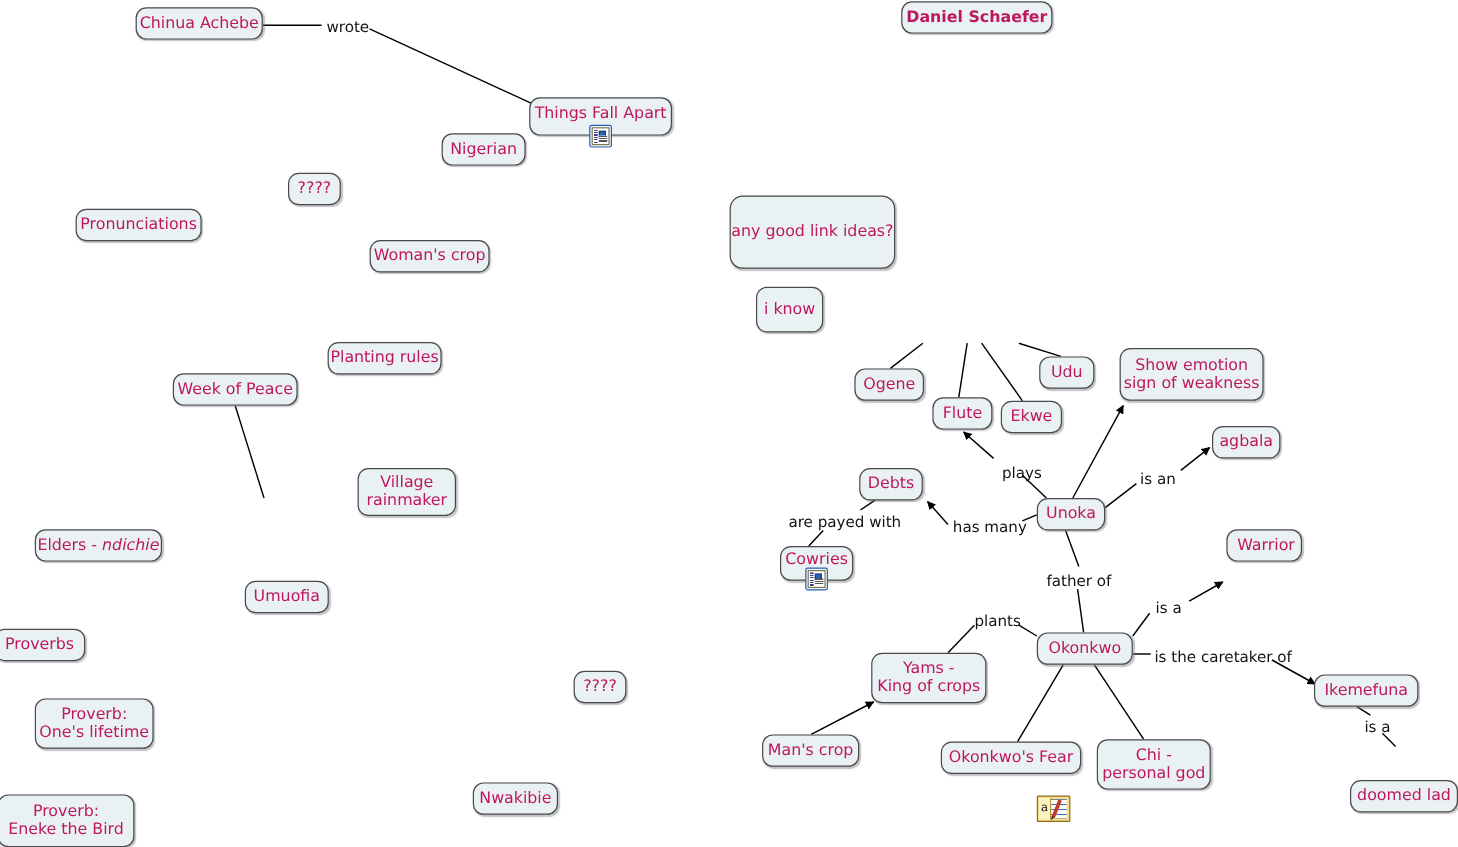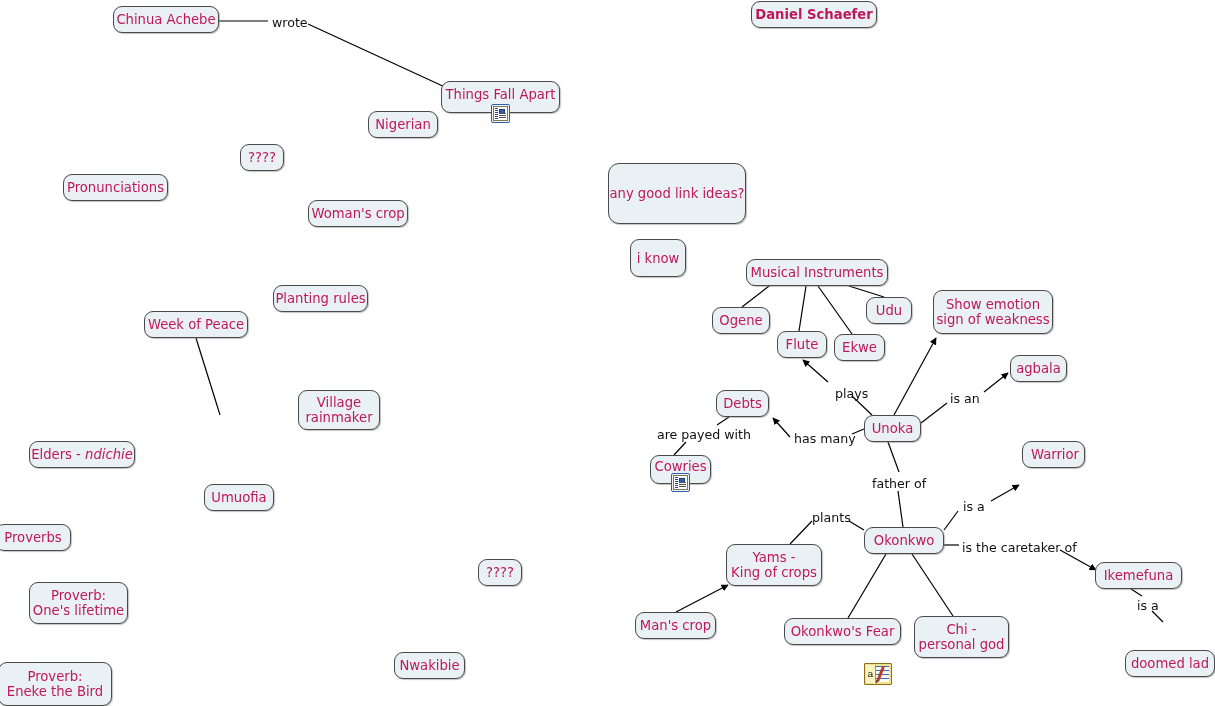--- a/index.html
+++ b/index.html
@@ -286,23 +286,20 @@
   </div>
 
   <div class="node" style="left:478px; top:559px; width:44px; height:27px;">
     <span>????</span>
   </div>
 
   <div class="node" style="left:394px; top:652px; width:71px; height:27px;">
     <span>Nwakibie</span>
   </div>
 
-  <div class="node" style="left:746px; top:259px; width:142px; height:27px;">
-    <span>Musical Instruments</span>
-  </div>
 
   <div class="node" style="left:712px; top:307px; width:58px; height:27px;">
     <span>Ogene</span>
   </div>
 
   <div class="node" style="left:777px; top:331px; width:50px; height:27px;">
     <span>Flute</span>
   </div>
 
   <div class="node" style="left:834px; top:334px; width:51px; height:27px;">

